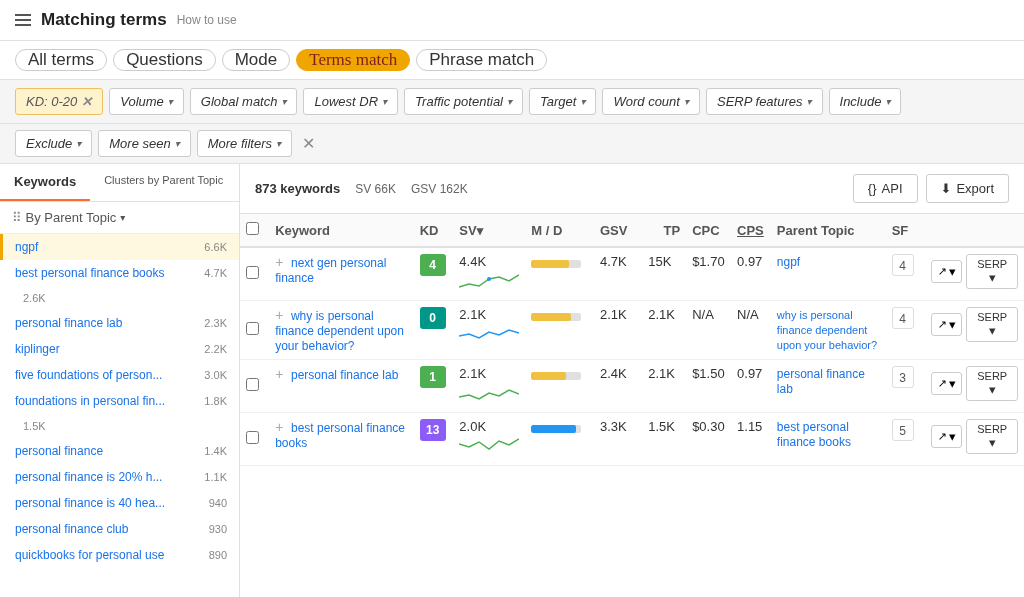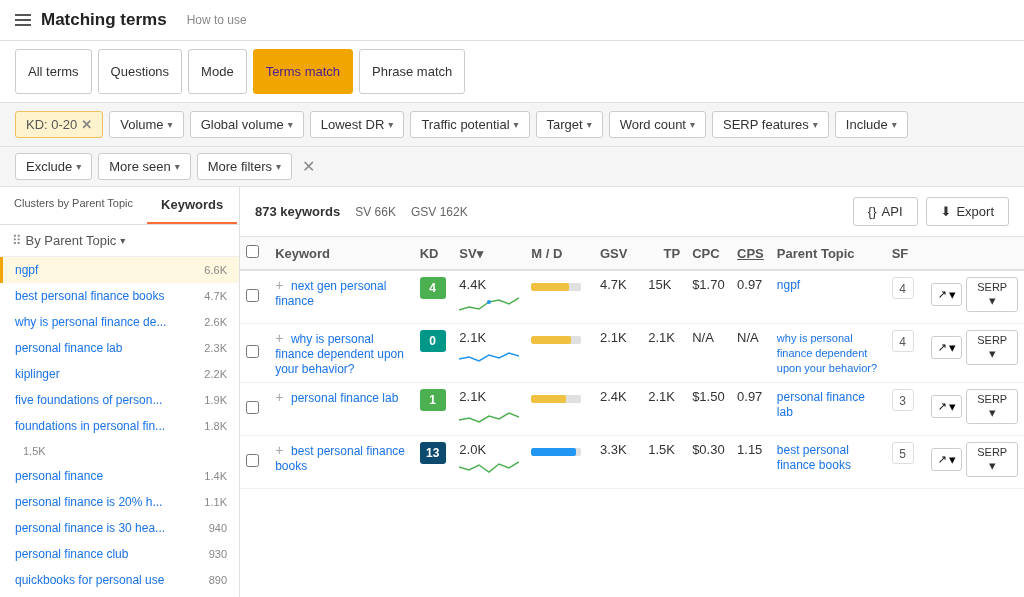--- a/index.html
+++ b/index.html
@@ -3,31 +3,31 @@
   <meta charset="utf-8">
   <style>
     * { box-sizing: border-box; margin: 0; padding: 0; font-family: Arial, sans-serif; font-size: 13px; }
     body { background: #f0f0f0; color: #333; }
     
     .app-container { background: #fff; width: 1024px; min-height: 597px; overflow: hidden; }
     
     
     .header { background: #fff; padding: 10px 15px; border-bottom: 1px solid #e0e0e0; display: flex; align-items: center; gap: 10px; }
     .header-title { font-size: 17px; font-weight: bold; color: #222; }
-    .header-help { color: #888; font-size: 12px; cursor: pointer; text-decoration: none; margin-left: 10px; }
+    .header-help { color: #888; font-size: 12px; cursor: pointer; text-decoration: none; }
     
     
     .tabs-row { background: #fff; padding: 8px 15px; border-bottom: 1px solid #e0e0e0; display: flex; align-items: center; gap: 6px; }
-    .tab { padding: 14px 12px; border-radius: 3px; border: 1px solid #d0d0d0; background: #f5f5f5; color: #444; cursor: pointer; font-size: 13px; }
-    .tab.active { background: #f0a500; color: #4c1d95; border-color: #f0a500; font-weight: 500; }
+    .tab { padding: 0 12px; border-radius: 11px; border: 1px solid #d0d0d0; background: #f5f5f5; color: #444; cursor: pointer; font-size: 17px; }
+    .tab.active { background: #f0a500; color: #7f1d1d; border-color: #f0a500; font-weight: 500; font-family: Liberation Serif, serif; }
     .tab.alt-active { background: #fff; border: 1px solid #ccc; color: #333; font-weight: normal; }
     
     
     .filters-row { background: #f5f5f5; padding: 8px 15px; border-bottom: 1px solid #e0e0e0; display: flex; align-items: center; gap: 6px; flex-wrap: wrap; }
-    .filter-btn { padding: 5px 10px; border-radius: 3px; border: 1px solid #ccc; background: #fff; color: #333; cursor: pointer; display: flex; align-items: center; gap: 4px; font-size: 12px; }
+    .filter-btn { padding: 5px 10px; border-radius: 3px; border: 1px solid #ccc; background: #fff; color: #333; cursor: pointer; display: flex; align-items: center; gap: 4px; font-size: 12px; font-style: italic; }
     .filter-kd { background: #fff3cd; border-color: #f0c060; color: #555; font-weight: 500; }
     .filter-chevron { font-size: 10px; color: #666; }
     .clear-btn { background: none; border: none; cursor: pointer; color: #888; font-size: 16px; padding: 0 4px; }
     
     
     .filters-row2 { background: #f5f5f5; padding: 6px 15px; border-bottom: 1px solid #e0e0e0; display: flex; align-items: center; gap: 6px; }
     
     
     .main-content { display: flex; height: calc(597px - 160px); }
     
@@ -60,21 +60,21 @@
     .table-actions { display: flex; gap: 8px; }
     .action-btn { padding: 6px 14px; border-radius: 3px; border: 1px solid #ccc; background: #fff; cursor: pointer; font-size: 12px; color: #333; display: flex; align-items: center; gap: 5px; }
     
     
     .data-table { width: 100%; border-collapse: collapse; }
     .data-table th { padding: 8px 6px; text-align: left; border-bottom: 2px solid #e0e0e0; color: #555; font-size: 12px; font-weight: 600; white-space: nowrap; background: #fafafa; }
     .data-table td { padding: 6px 6px; border-bottom: 1px solid #f0f0f0; vertical-align: top; }
     
     .kd-badge { display: inline-block; width: 26px; height: 22px; line-height: 22px; text-align: center; border-radius: 3px; color: #fff; font-weight: bold; font-size: 12px; }
     .kd-green { background: #4caf50; }
-    .kd-orange { background: #0c4a6e; }
+    .kd-orange { background: #8b5cf6; }
     .kd-teal { background: #009688; }
     
     .keyword-link { color: #1a73e8; cursor: pointer; font-size: 12px; }
     
     .add-btn { color: #aaa; cursor: pointer; font-size: 14px; margin-right: 4px; }
     
     .progress-bar-container { width: 50px; height: 8px; background: #e0e0e0; border-radius: 2px; display: inline-block; overflow: hidden; margin-top: 6px; }
     .progress-bar-fill { height: 100%; border-radius: 2px; }
     .bar-yellow { background: #f0c040; }
     .bar-blue { background: #2196f3; }
@@ -133,21 +133,21 @@
   <div class="filters-row">
     <button class="filter-btn filter-kd">
       <span>KD: 0-20</span>
       <span style="color:#888;font-weight:bold;">✕</span>
     </button>
     <button class="filter-btn">
       <span>Volume</span>
       <span class="filter-chevron">▾</span>
     </button>
     <button class="filter-btn">
-      <span>Global volume</span>
+      <span>Global match</span>
       <span class="filter-chevron">▾</span>
     </button>
     <button class="filter-btn">
       <span>Lowest DR</span>
       <span class="filter-chevron">▾</span>
     </button>
     <button class="filter-btn">
       <span>Traffic potential</span>
       <span class="filter-chevron">▾</span>
     </button>
@@ -183,22 +183,22 @@
       <span class="filter-chevron">▾</span>
     </button>
     <button class="clear-btn">✕</button>
   </div>
 
   <div class="main-content">
 
     <div class="sidebar">
 
       <div class="cluster-tabs">
+        <div class="cluster-tab active">Keywords</div>
         <div class="cluster-tab" style="font-size:11px;">Clusters by Parent Topic</div>
-        <div class="cluster-tab active">Keywords</div>
         <div class="cluster-tab" style="font-size:11px;">Clusters by terms</div>
       </div>
 
       <div class="parent-topic-header">
         <div class="parent-topic-label">
           <span style="color:#888;">⠿</span>
           <span>By Parent Topic</span>
           <span style="font-size:10px;">▾</span>
         </div>
       </div>
@@ -206,52 +206,51 @@
       <div>
         <div class="sidebar-item active">
           <span class="sidebar-item-text">ngpf</span>
           <span class="sidebar-item-count">6.6K</span>
         </div>
         <div class="sidebar-item">
           <span class="sidebar-item-text">best personal finance books</span>
           <span class="sidebar-item-count">4.7K</span>
         </div>
         <div class="sidebar-item">
-          <span class="sidebar-item-text">why is personal finance de...</span>
           <span class="sidebar-item-count">2.6K</span>
         </div>
         <div class="sidebar-item">
           <span class="sidebar-item-text">personal finance lab</span>
           <span class="sidebar-item-count">2.3K</span>
         </div>
         <div class="sidebar-item">
           <span class="sidebar-item-text">kiplinger</span>
           <span class="sidebar-item-count">2.2K</span>
         </div>
         <div class="sidebar-item">
           <span class="sidebar-item-text">five foundations of person...</span>
-          <span class="sidebar-item-count">1.9K</span>
+          <span class="sidebar-item-count">3.0K</span>
         </div>
         <div class="sidebar-item">
           <span class="sidebar-item-text">foundations in personal fin...</span>
           <span class="sidebar-item-count">1.8K</span>
         </div>
         <div class="sidebar-item">
           <span class="sidebar-item-count">1.5K</span>
         </div>
         <div class="sidebar-item">
           <span class="sidebar-item-text">personal finance</span>
           <span class="sidebar-item-count">1.4K</span>
         </div>
         <div class="sidebar-item">
           <span class="sidebar-item-text">personal finance is 20% h...</span>
           <span class="sidebar-item-count">1.1K</span>
         </div>
         <div class="sidebar-item">
-          <span class="sidebar-item-text">personal finance is 30 hea...</span>
+          <span class="sidebar-item-text">personal finance is 40 hea...</span>
           <span class="sidebar-item-count">940</span>
         </div>
         <div class="sidebar-item">
           <span class="sidebar-item-text">personal finance club</span>
           <span class="sidebar-item-count">930</span>
         </div>
         <div class="sidebar-item">
           <span class="sidebar-item-text">quickbooks for personal use</span>
           <span class="sidebar-item-count">890</span>
         </div>

